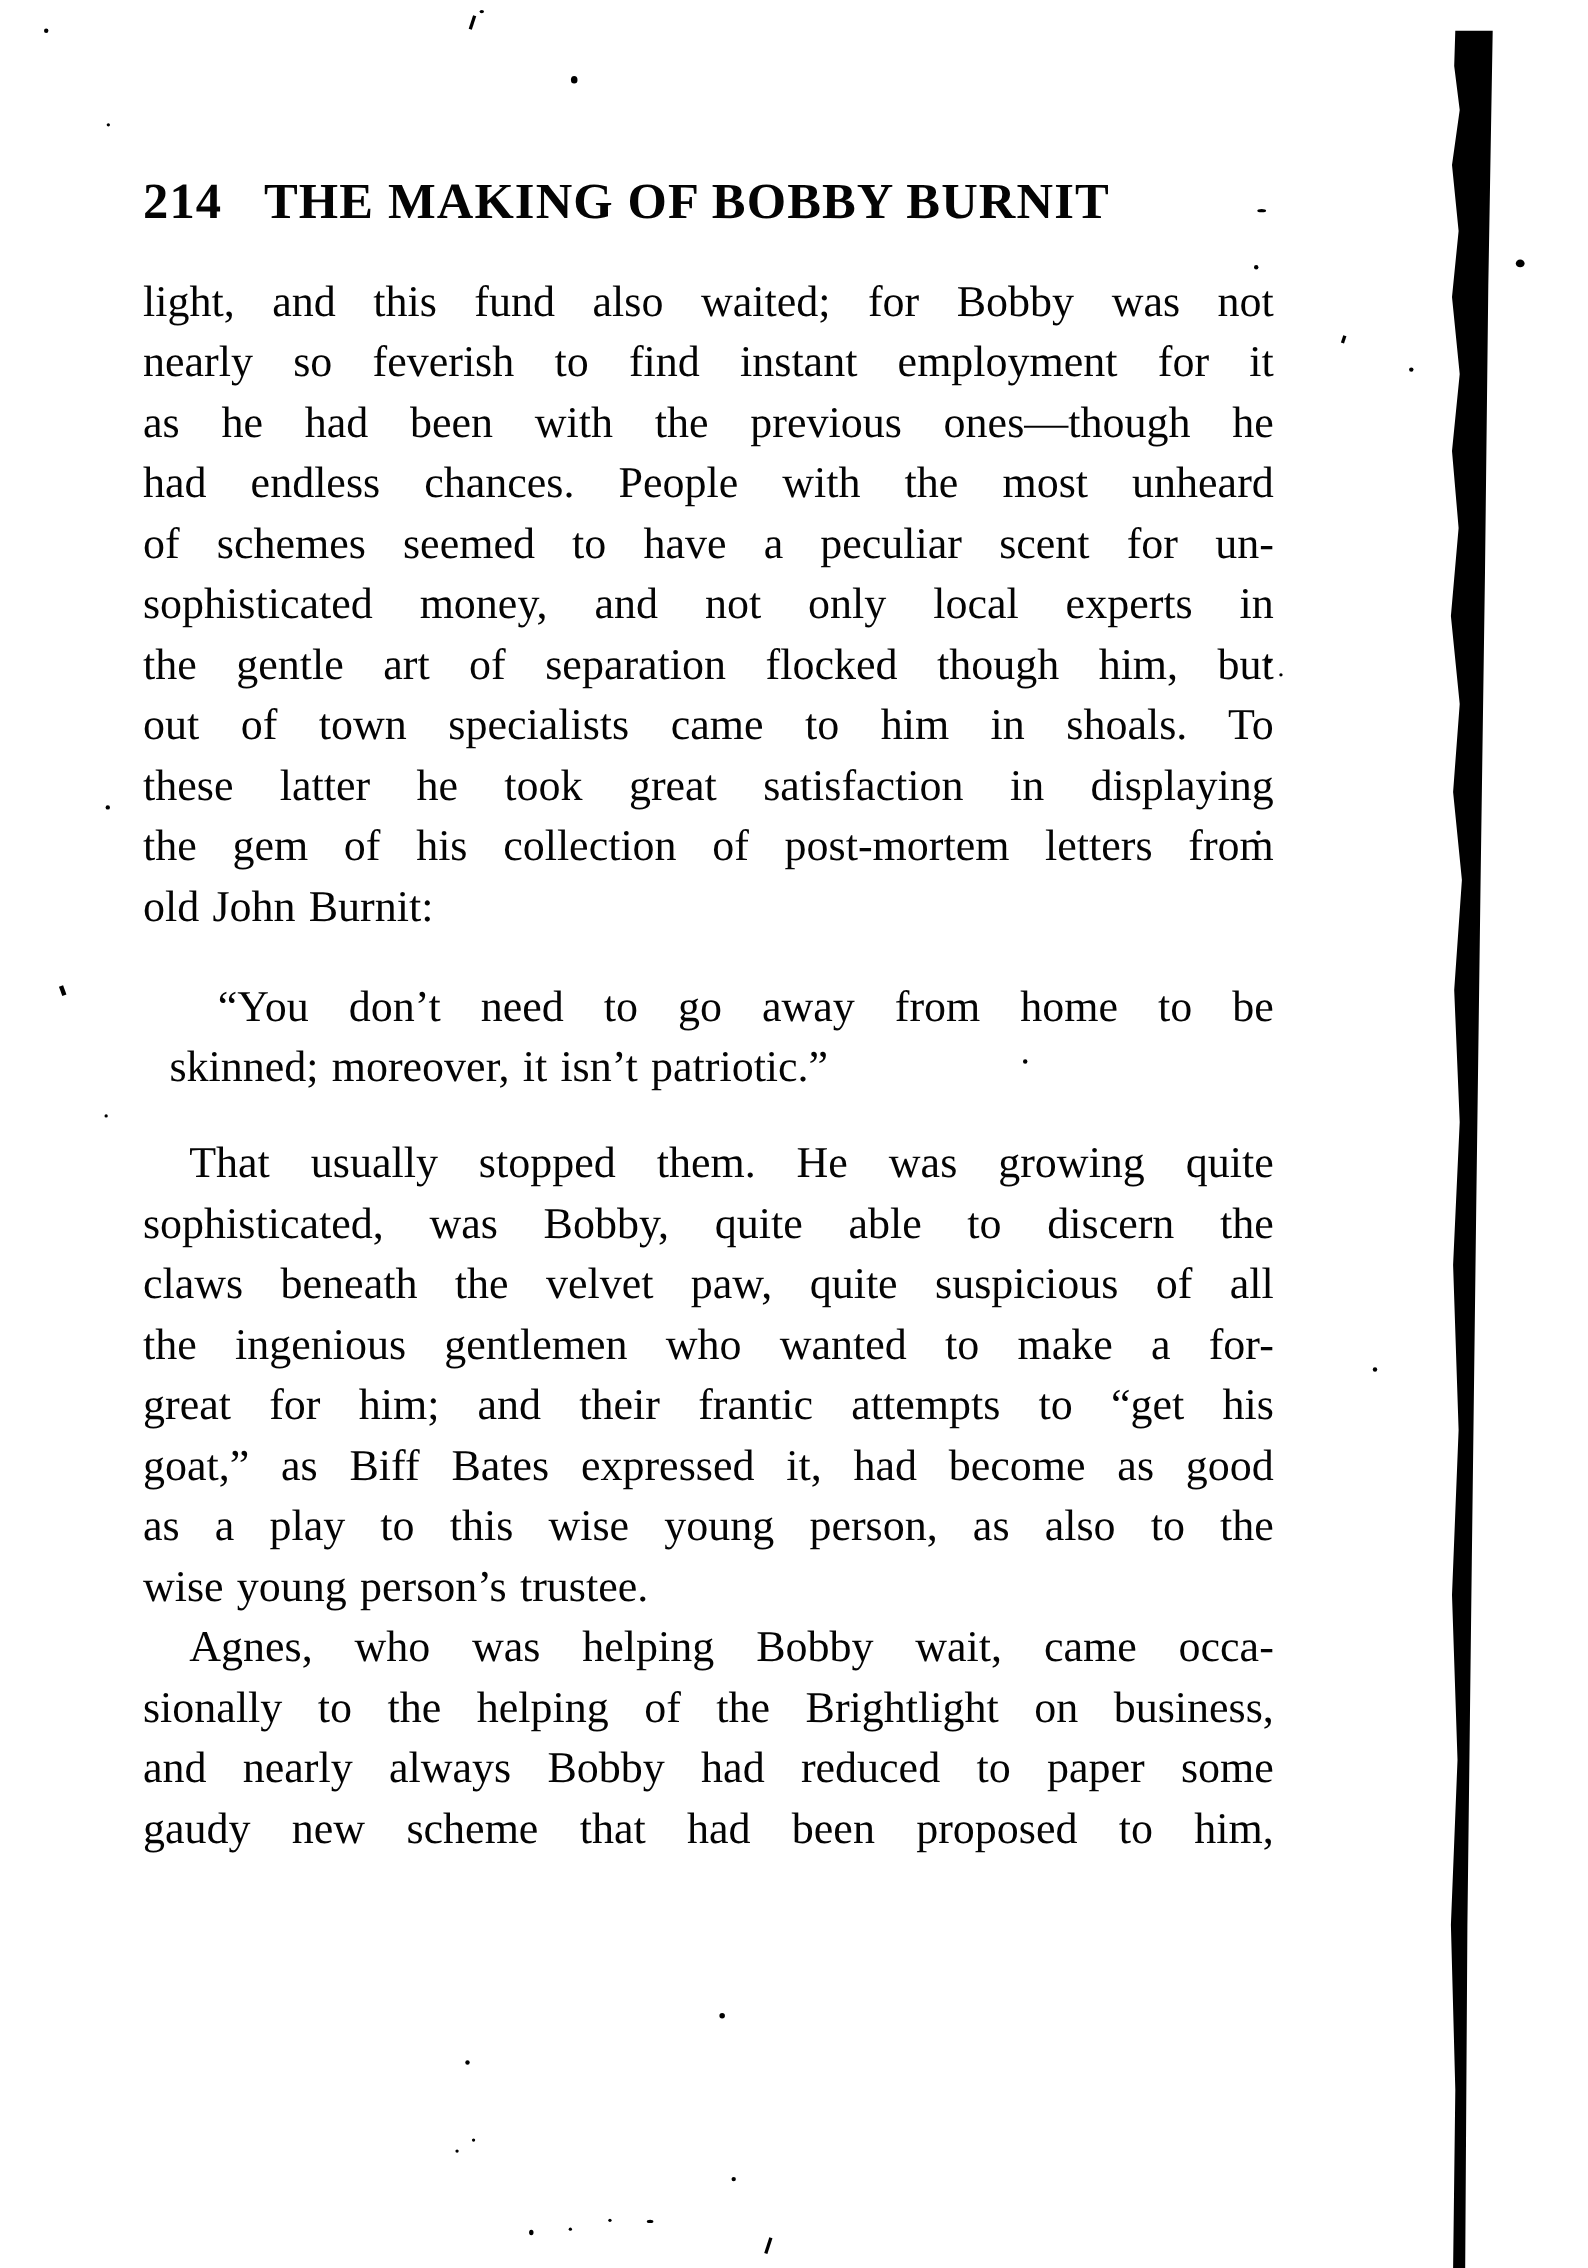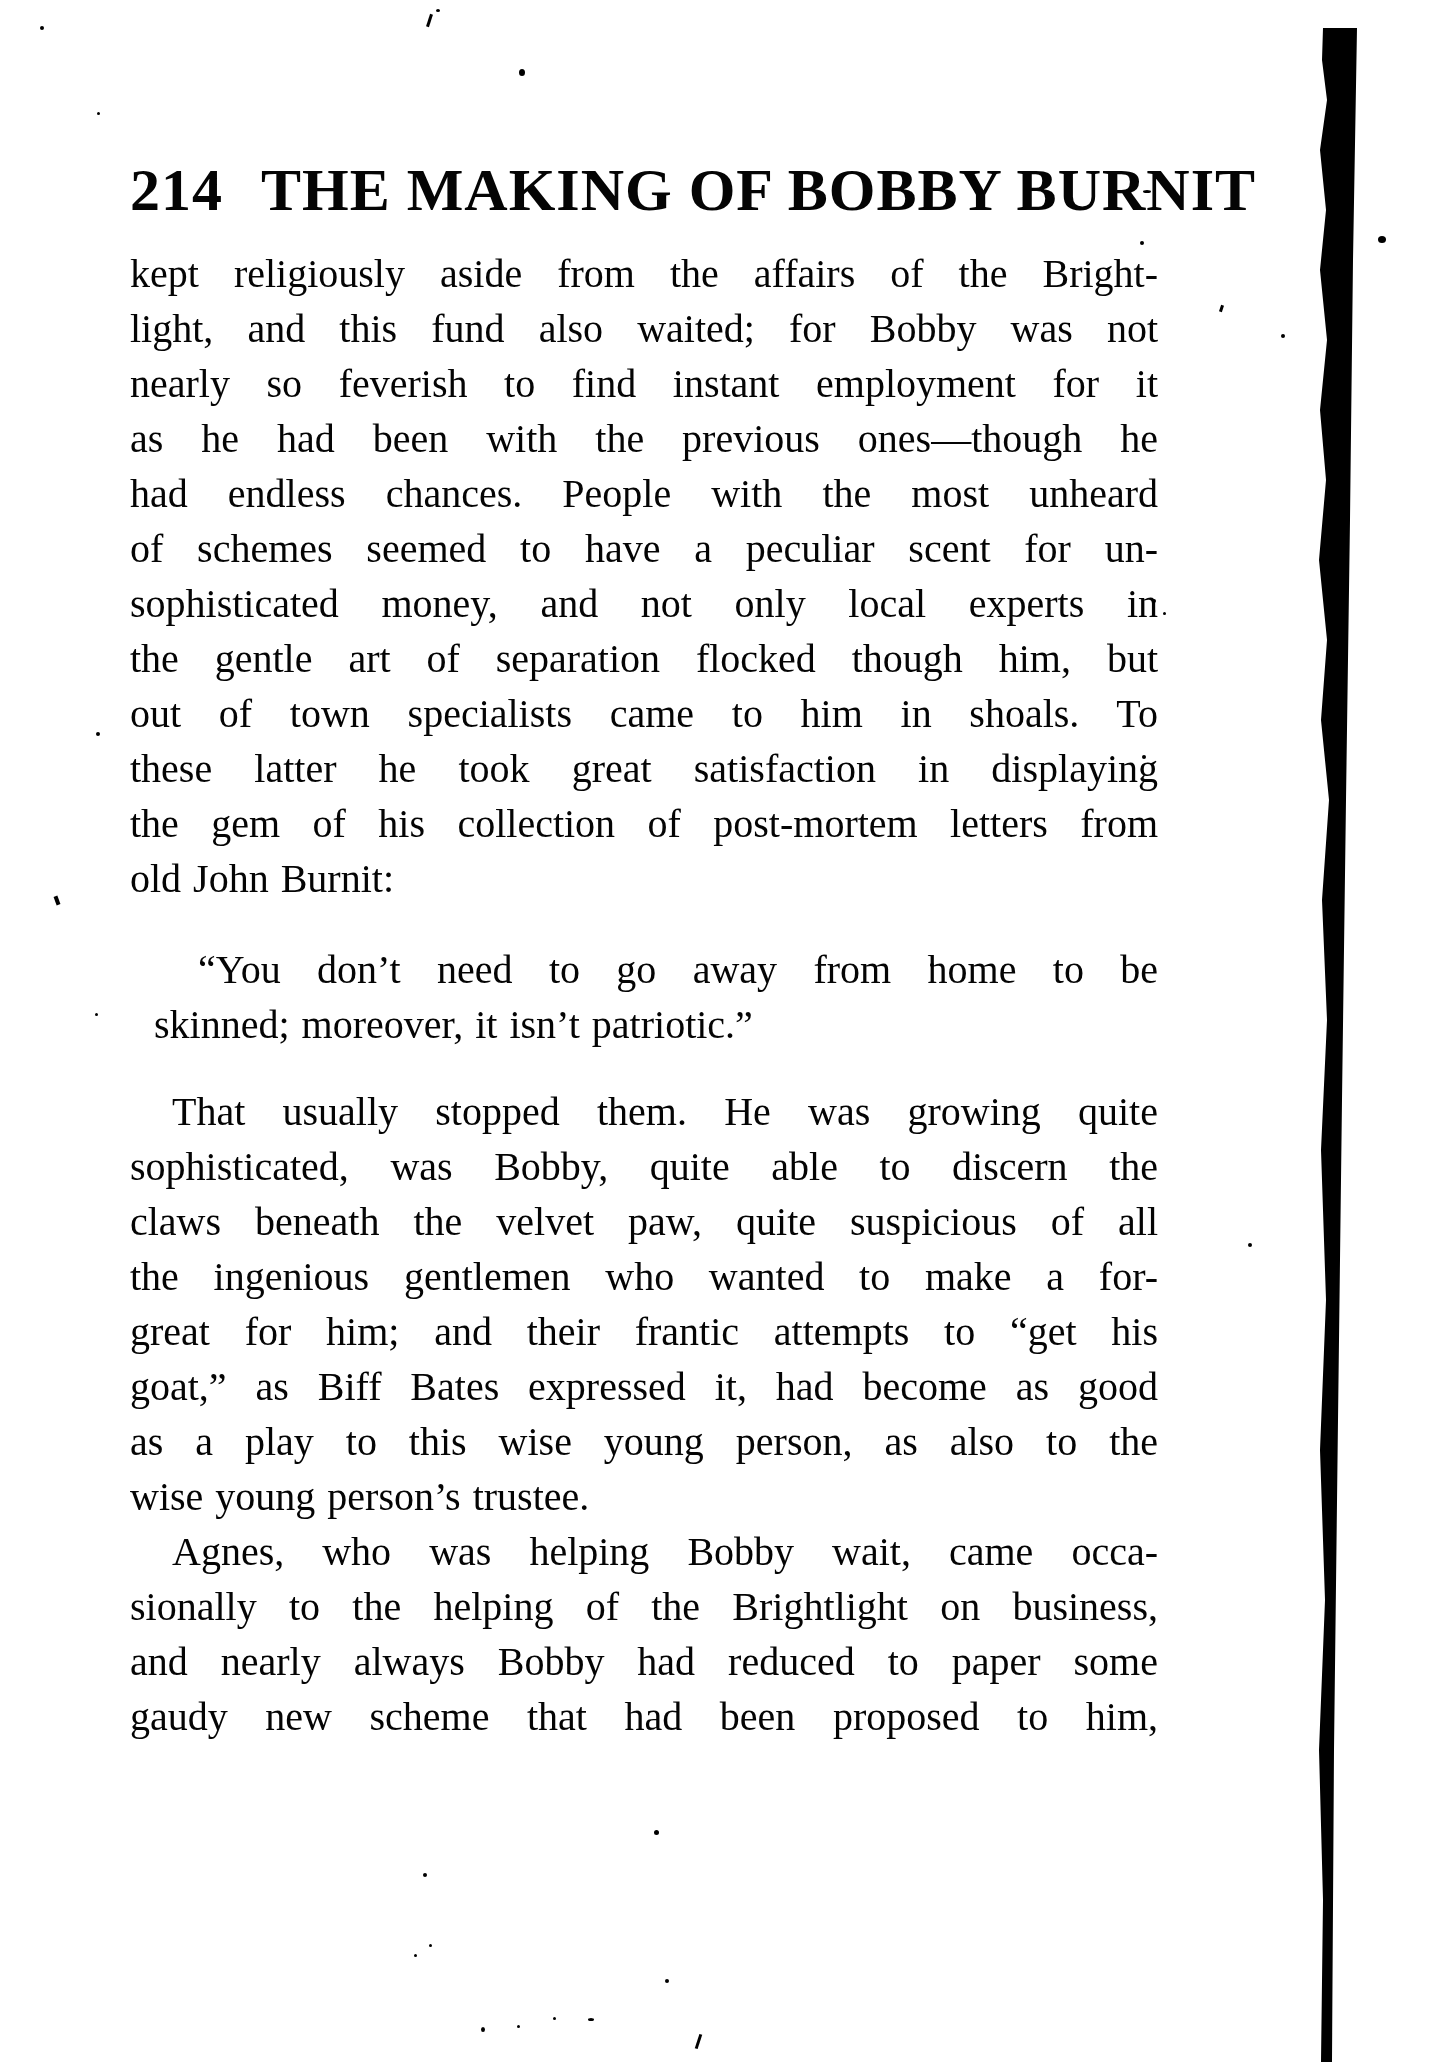--- a/index.html
+++ b/index.html
@@ -13,21 +13,21 @@
     color: #040404;
   }
   .running-head {
     position: absolute;
     left: 130px;
     top: 156px;
     width: 1030px;
     display: flex;
     align-items: flex-start;
     font-weight: 700;
-    font-size: 60px;
+    font-size: 46px;
     letter-spacing: 1px;
     white-space: nowrap;
   }
   .running-head .pagenum { margin-right: 38px; }
   .text-block {
     position: absolute;
     left: 130px;
     top: 246px;
     width: 1028px;
     font-size: 40px;
@@ -66,21 +66,20 @@
 <div class="page">
 
   <div class="running-head">
     <span class="pagenum">214</span>
     <span class="title">THE MAKING OF BOBBY BURNIT</span>
   </div>
 
   <div class="text-block">
 
   <div class="para body">
-        <div class="line">kept religiously aside from the affairs of the Bright-</div>
         <div class="line">light, and this fund also waited; for Bobby was not</div>
         <div class="line">nearly so feverish to find instant employment for it</div>
         <div class="line">as he had been with the previous ones—though he</div>
         <div class="line">had endless chances.  People with the most unheard</div>
         <div class="line">of schemes seemed to have a peculiar scent for un-</div>
         <div class="line">sophisticated money, and not only local experts in</div>
         <div class="line">the gentle art of separation flocked though him, but</div>
         <div class="line">out of town specialists came to him in shoals.  To</div>
         <div class="line">these latter he took great satisfaction in displaying</div>
         <div class="line">the gem of his collection of post-mortem letters from</div>

